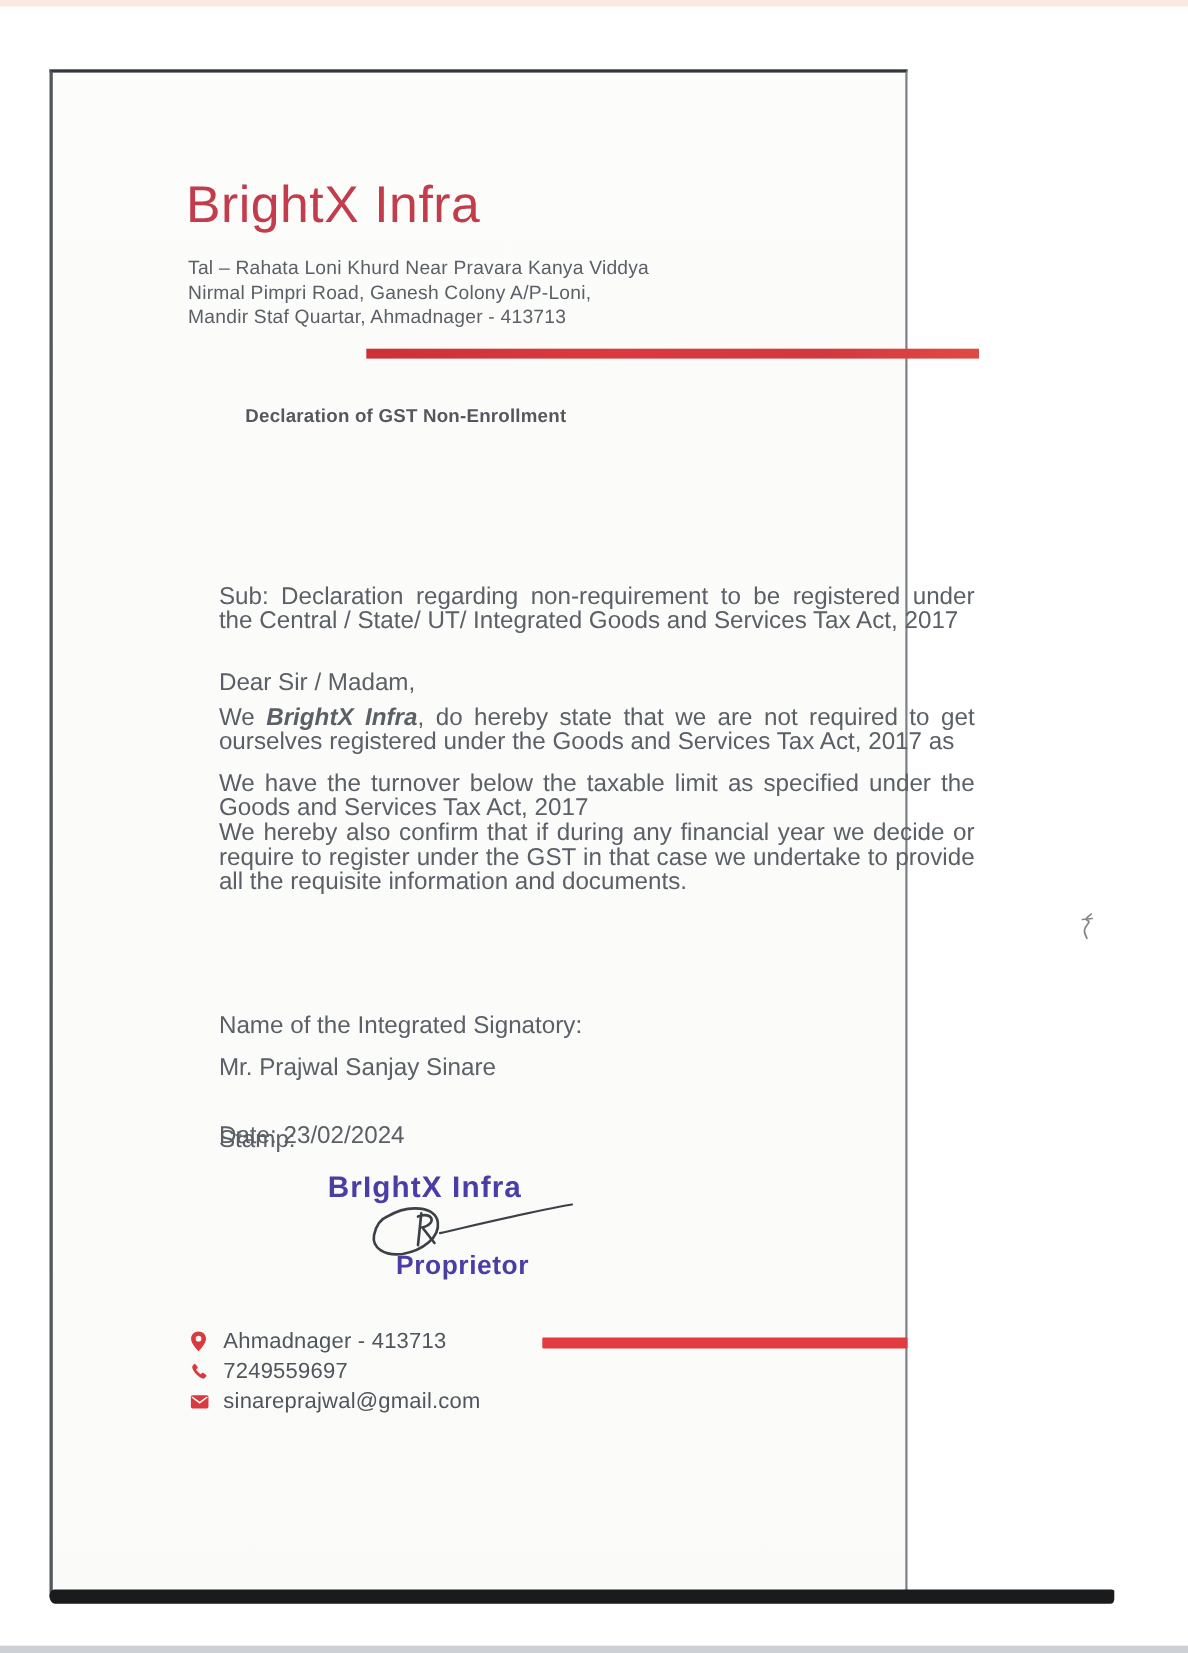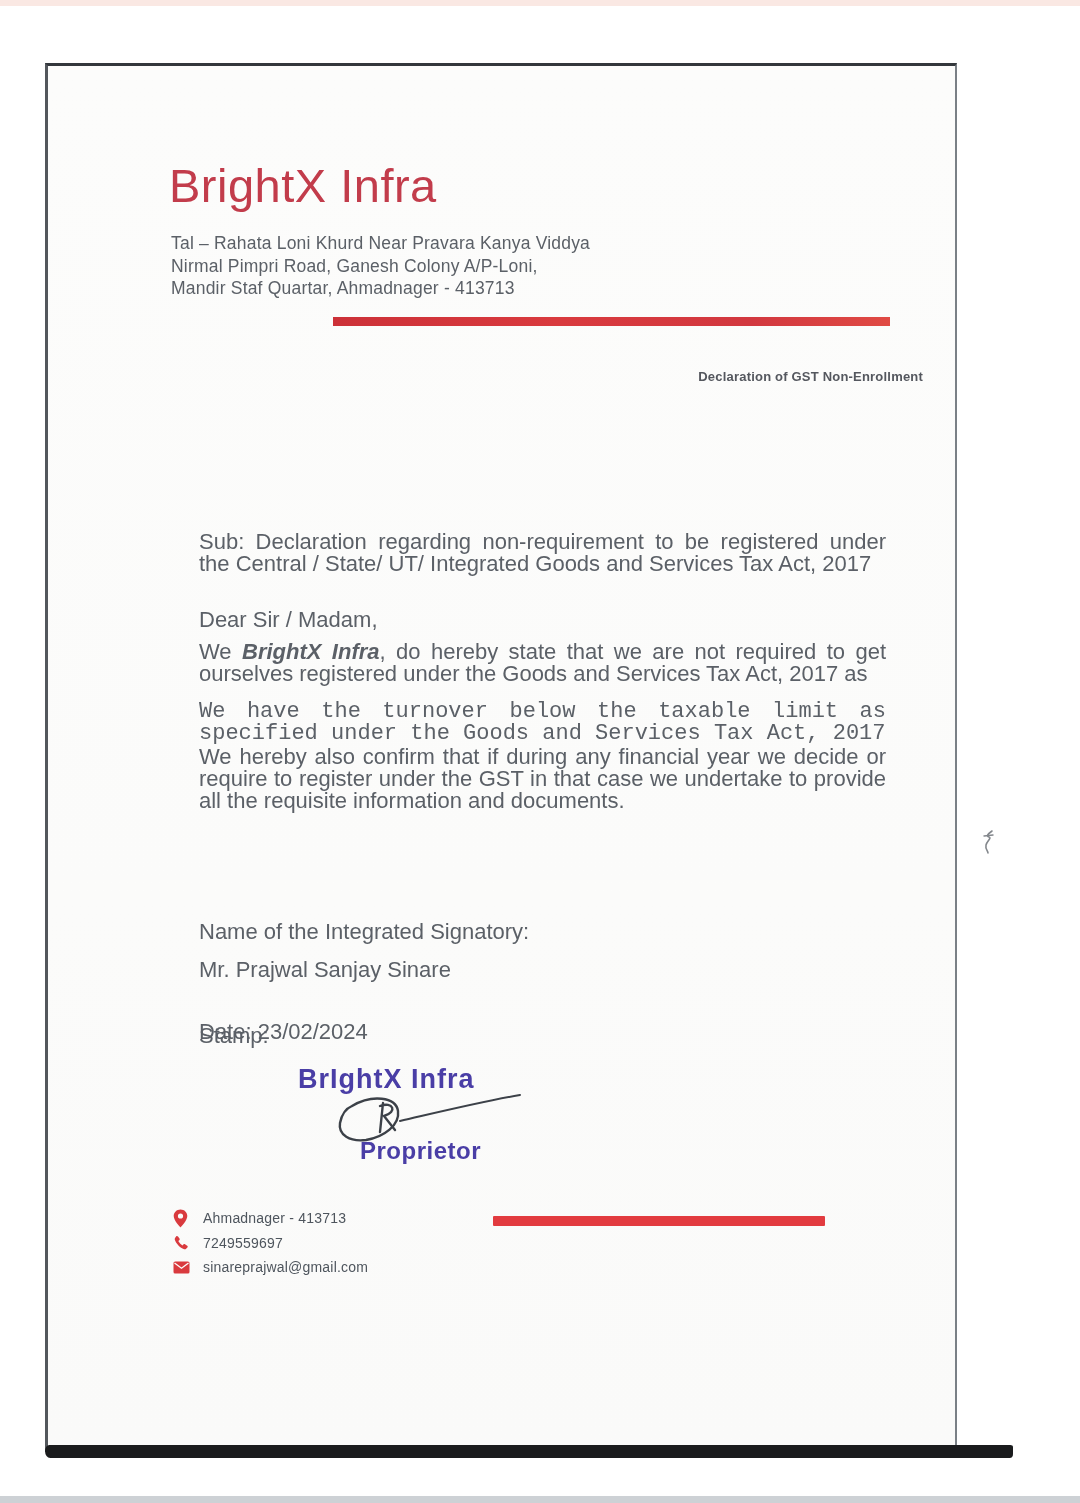--- a/index.html
+++ b/index.html
@@ -2,21 +2,21 @@
 <html><head>
 <meta charset="utf-8">
 <style>
   * { margin: 0; padding: 0; box-sizing: border-box; }
   html, body { width: 1080px; height: 1503px; background: #ffffff; font-family: "Liberation Sans", sans-serif; position: relative; overflow: hidden; }
 
   .scan-top-strip { position: absolute; left: 0; top: 0; width: 1080px; height: 6px; background: #fae8e3; }
   .scan-bottom-strip { position: absolute; left: 0; top: 1496px; width: 1080px; height: 7px; background: #cdd1d5; }
 
   .paper {
-    position: absolute; left: 45px; top: 63px; width: 912px; height: 1389px;
+    position: absolute; left: 45px; top: 63px; width: 780px; height: 1389px;
     background: linear-gradient(180deg, #fcfcfb 0%, #fbfbfa 60%, #fafaf9 100%);
     border-top: 3px solid #33373c;
     border-left: 3px solid #53575c;
     border-right: 2px solid #7a8086;
   }
   .paper-bottom-smear {
     position: absolute; left: -3px; bottom: -6px; width: 968px; height: 13px;
     background: #1a1b1d; border-radius: 5px 3px 4px 6px / 7px 2px 5px 8px;
   }
 
@@ -29,53 +29,53 @@
     position: absolute; left: 123px; top: 166px;
     font-size: 17.5px; color: #5b6067; line-height: 22.5px; letter-spacing: 0.2px;
   }
   .header-rule {
     position: absolute; left: 285px; top: 251px; width: 557px; height: 9px;
     background: linear-gradient(90deg, #cc3138, #d93a3e 40%, #d2383f 75%, #e04a44);
   }
 
   .doc-title {
     position: absolute; left: 175px; top: 303px; width: 700px;
-    text-align: right; font-size: 13px; font-weight: bold; color: #54575e; letter-spacing: 0.2px;
+    text-align: left; font-size: 17px; font-weight: bold; color: #54575e; letter-spacing: 0.2px;
   }
   .para {
     position: absolute; width: 687px;
     font-size: 22px; color: #5b6067; line-height: 22px;
     text-align: justify;
   }
   .para.no-justify { text-align: left; }
   .subject { top: 465px; }
   .salutation { top: 543px; }
   .p1 { top: 575px; }
-  .p2 { top: 635px; font-family: Liberation Mono, monospace; }
+  .p2 { top: 635px; }
   .p3 { top: 680px; }
   .p4 { top: 733px; }
   .company-em { font-weight: bold; font-style: italic; }
   .signatory-label { top: 855px; }
   .signatory-name { top: 893px; }
   .date-line { top: 955px; }
   .stamp-label { top: 959px; }
 
   .stamp-block { position: absolute; left: 250px; top: 998px; width: 300px; color: #4a3ea6; }
   .stamp-company { font-size: 27px; font-weight: bold; letter-spacing: 1px; }
   .stamp-signature { position: absolute; left: 32px; top: 26px; }
   .stamp-role { position: absolute; left: 62px; top: 60px; font-size: 24px; font-weight: bold; letter-spacing: 0.5px; margin-top: 13px; }
 
   .footer-rule {
     position: absolute; left: 445px; top: 1150px; width: 332px; height: 10px;
     background: #e23b3f; border-radius: 1px;
   }
   .contact-list { position: absolute; left: 125px; top: 1142px; }
   .contact-row { display: flex; align-items: center; margin-bottom: 4.5px; }
   .contact-icon { width: 20px; height: 20px; margin-right: 10px; display: flex; align-items: center; justify-content: flex-start; }
-  .contact-text { font-size: 14px; color: #4e555d; letter-spacing: 0.2px; }
+  .contact-text { font-size: 20px; color: #4e555d; letter-spacing: 0.2px; }
 
   .ink-smudge { position: absolute; left: 930px; top: 762px; opacity: 0.75; }
 </style>
 </head>
 <body>
 
 <div class="scan-top-strip"></div>
 
 <div class="paper">
 

